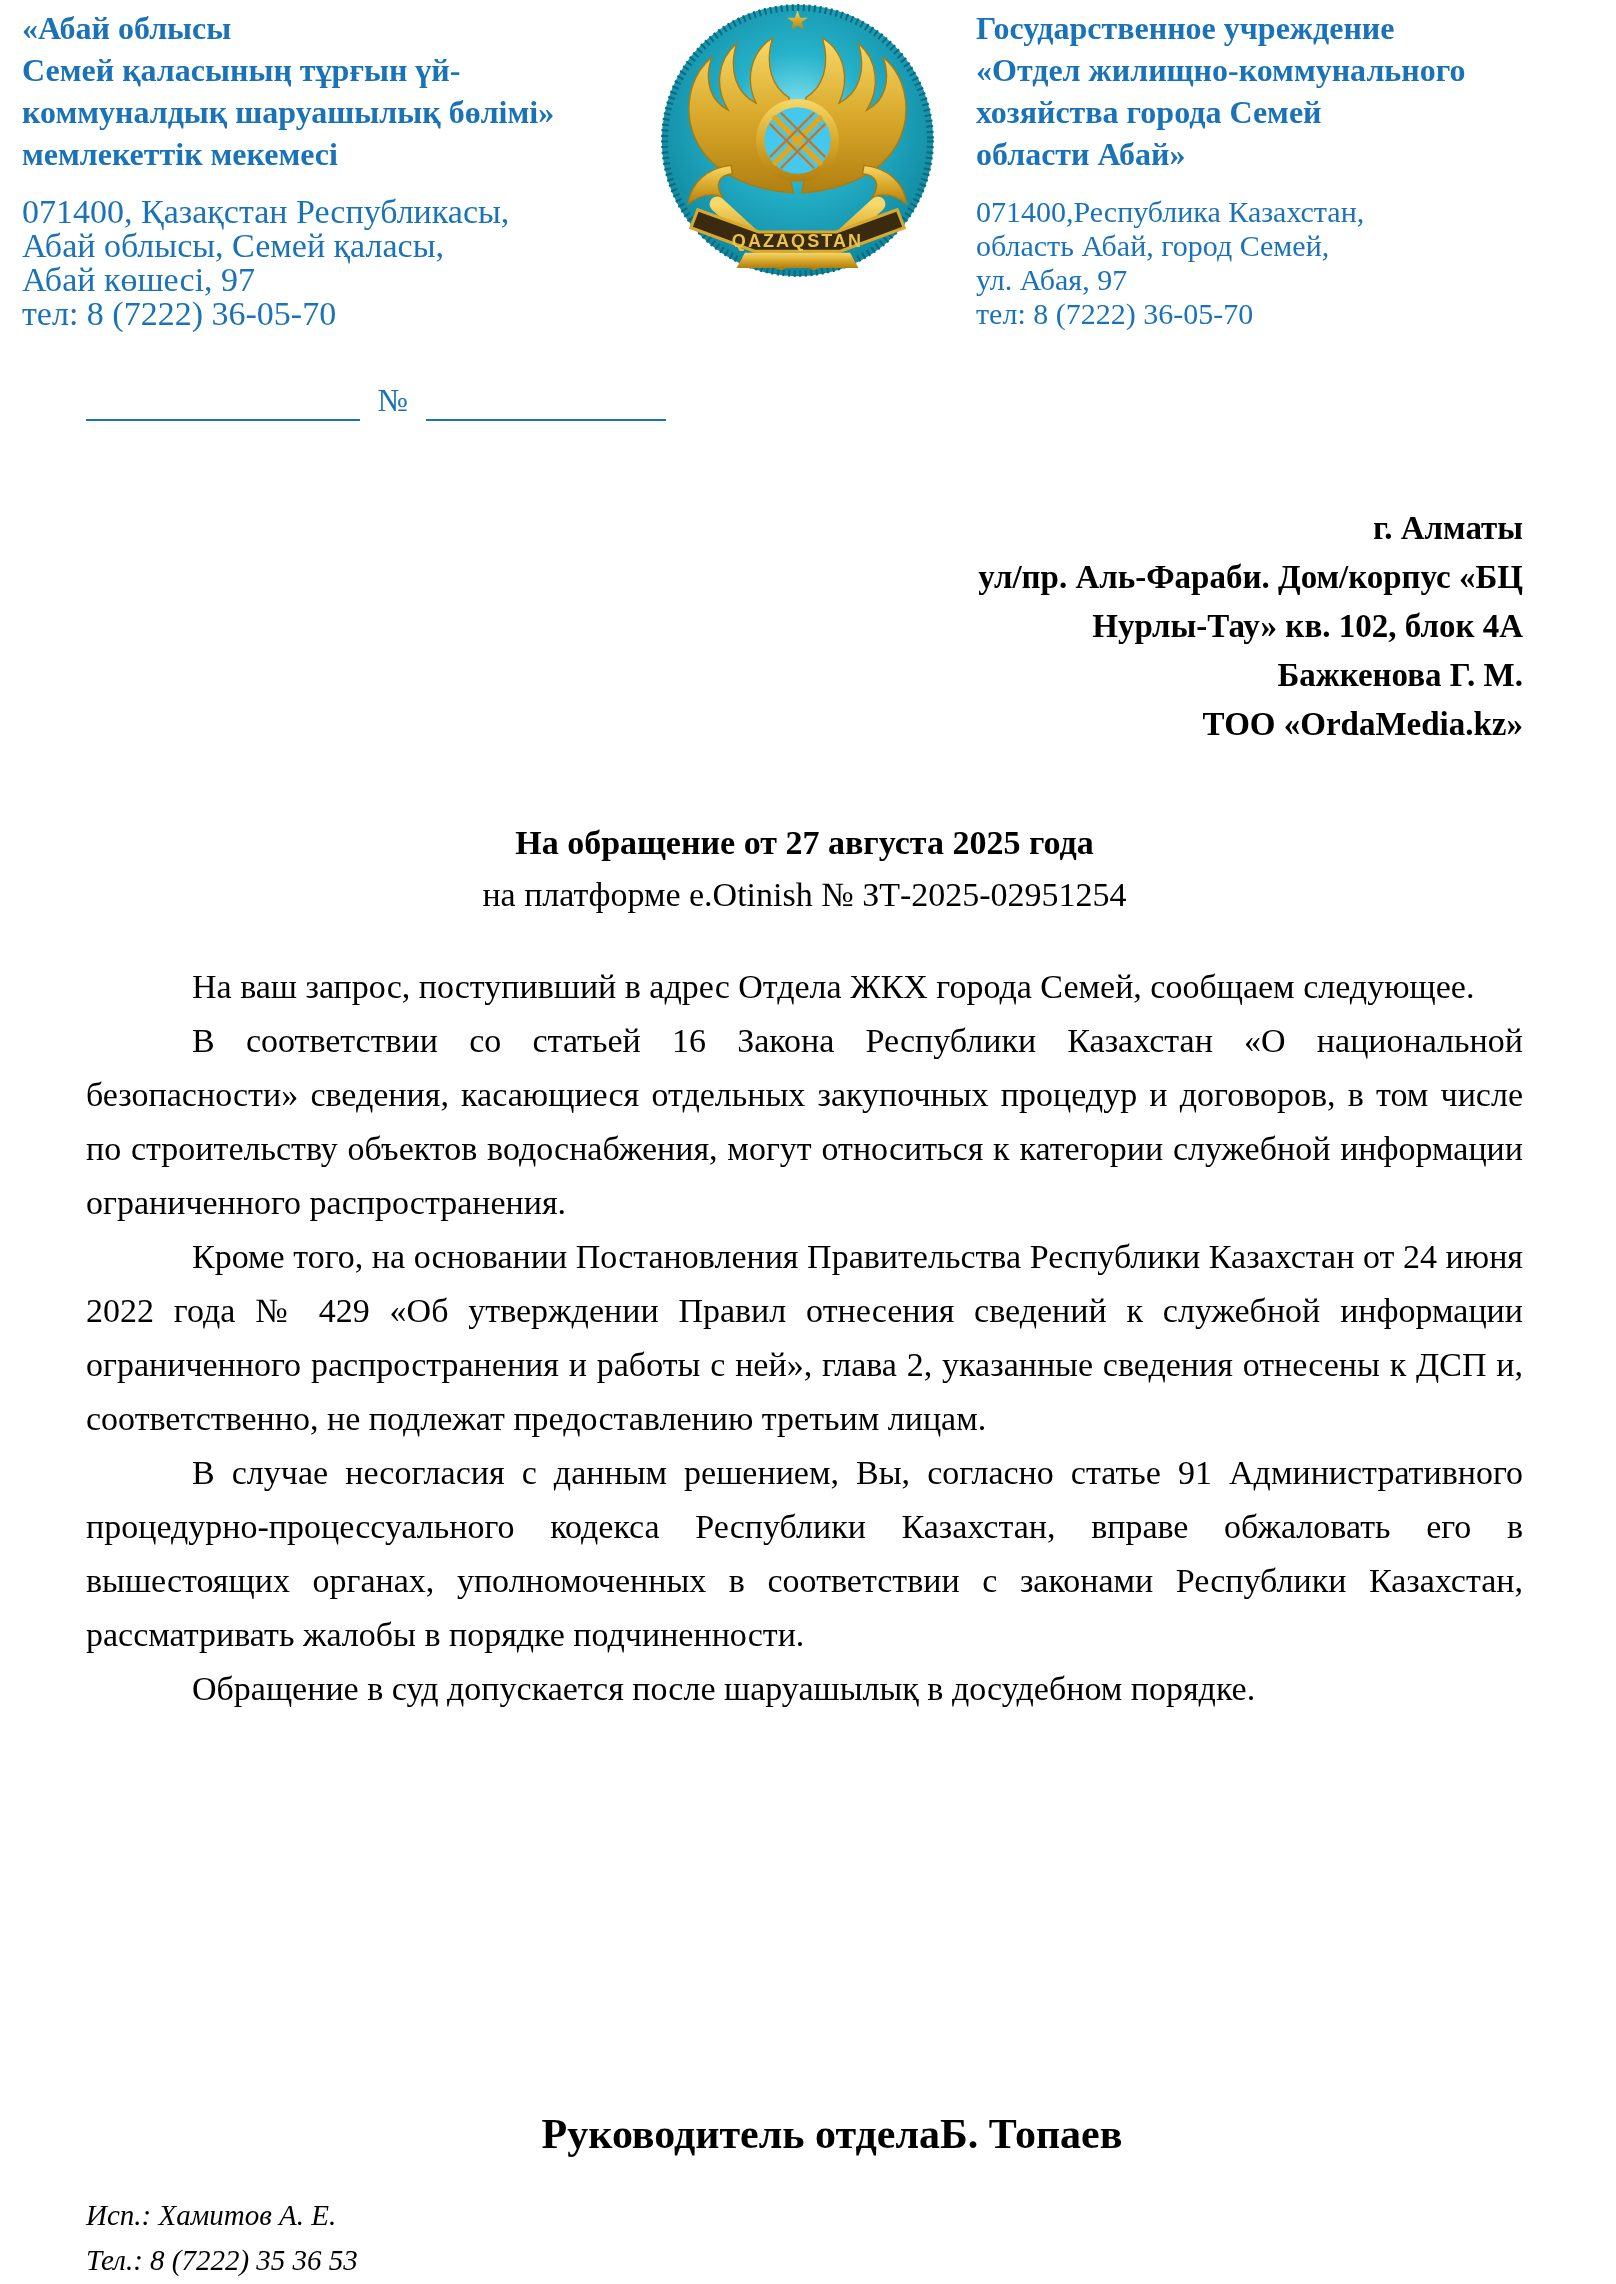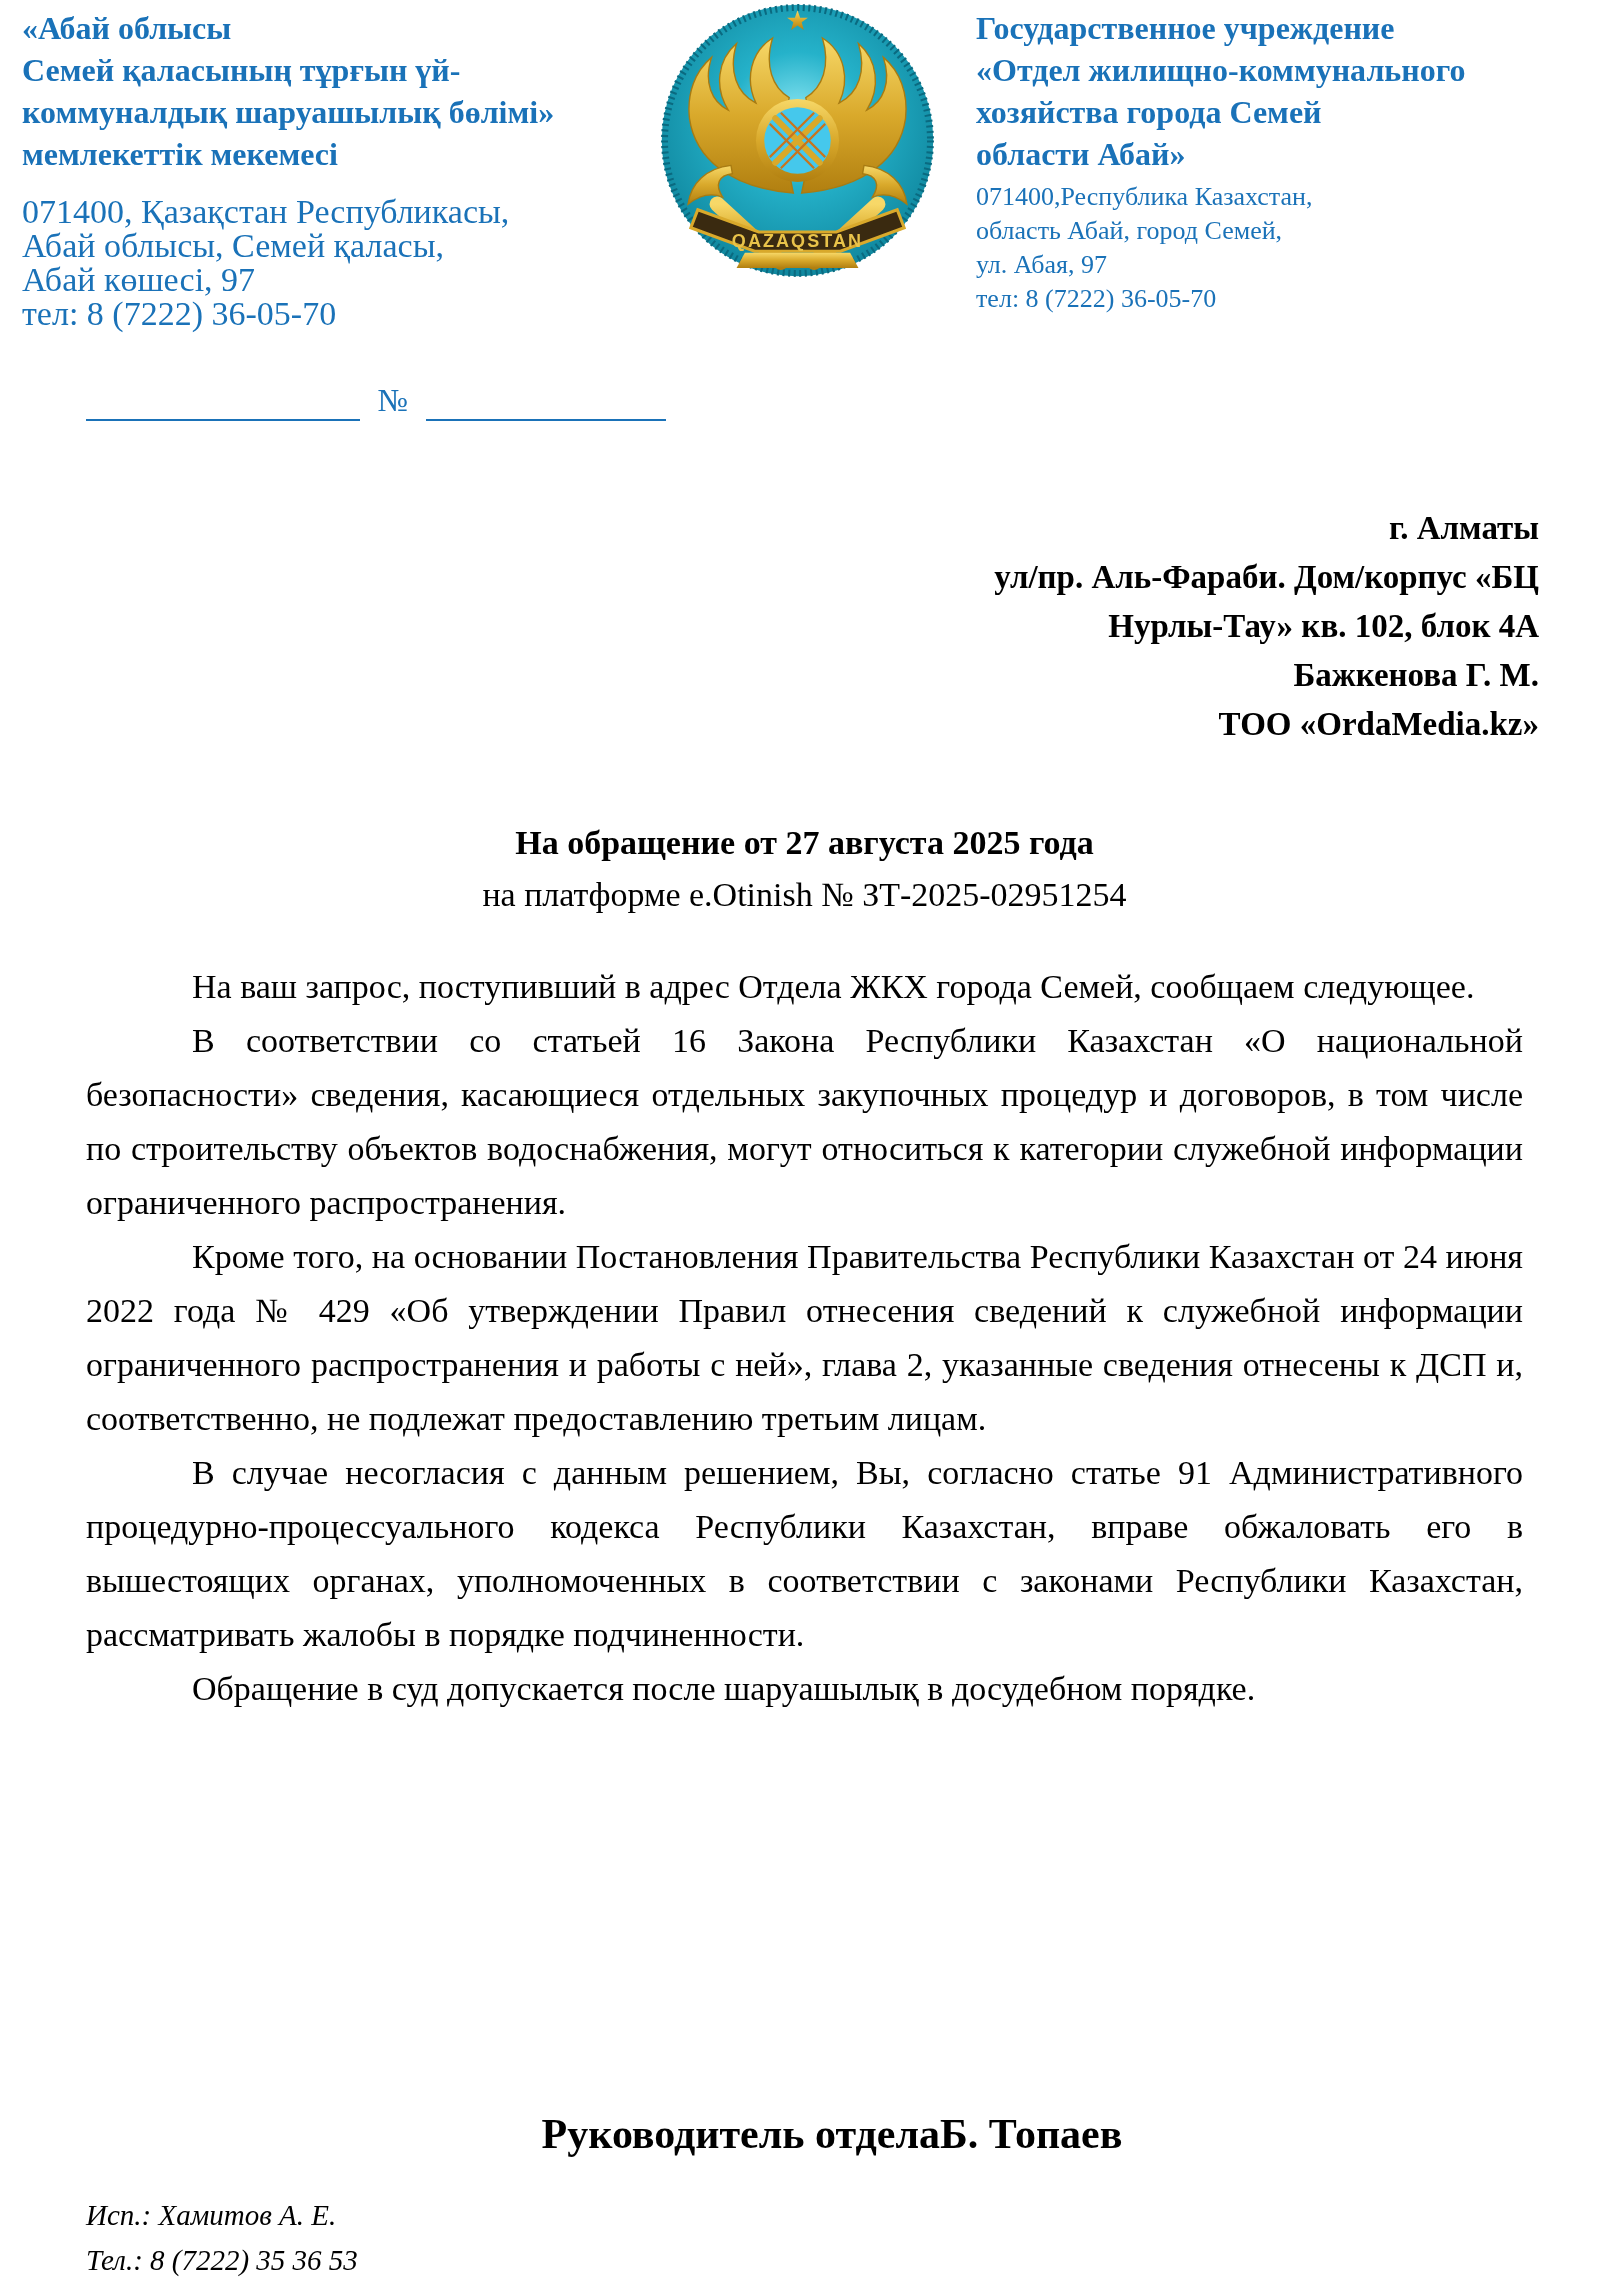--- a/index.html
+++ b/index.html
@@ -5,30 +5,30 @@
   html,body { margin:0; padding:0; background:#ffffff; }
   .page {
     position:relative; width:1616px; height:2284px; background:#ffffff;
     font-family:"Liberation Serif", serif; color:#000000; overflow:hidden;
   }
   
   .org-left, .org-right, .addr-left, .addr-right { position:absolute; text-align:left; color:#1a72b8; }
   .org-left  { top:7.3px;  left:22px;   width:612px; font-size:32px; font-weight:bold; line-height:42px; }
   .org-right { top:7.3px;  left:976px; width:626px; font-size:32px; font-weight:bold; line-height:42px; }
   .addr-left  { top:195px; left:22px;   width:612px; font-size:34px; line-height:34px; }
-  .addr-right { top:180px; left:976px; width:626px; font-size:26px; line-height:34px; }
+  .addr-right { top:195px; left:976px; width:626px; font-size:30px; line-height:34px; }
   .emblem-wrap { position:absolute; top:1.5px; left:659px; width:277px; height:277px; }
   
   .ref-line { position:absolute; top:379px; left:86px; height:47px; white-space:nowrap; color:#1a72b8; font-size:32px; }
   .ref-line .blank { display:inline-block; height:38px; border-bottom:2.9px solid #1a72b8; vertical-align:bottom; }
   .ref-line .b1 { width:274px; margin-right:17.5px; }
   .ref-line .b2 { width:240px; margin-left:17.5px; }
   .ref-line .nosign { display:inline-block; vertical-align:bottom; line-height:42px; }
   
-  .recipient { position:absolute; top:504px; right:77px; width:874px; text-align:right;
+  .recipient { position:absolute; top:504px; right:93px; width:874px; text-align:right;
                font-size:33px; font-weight:bold; line-height:49px; }
   
   .subject { position:absolute; top:817px; left:86px; width:1437px; font-size:34px; line-height:52px;text-align:center; }
   .subject .s1 { font-weight:bold; }
   
   .body-text { position:absolute; top:960px; left:86px; width:1437px;
                font-size:34px; line-height:54px; text-align:justify; }
   .body-text p { margin:0; text-indent:106px; }
   
   .signature { position:absolute; top:2110px; left:86px; width:1437px;

